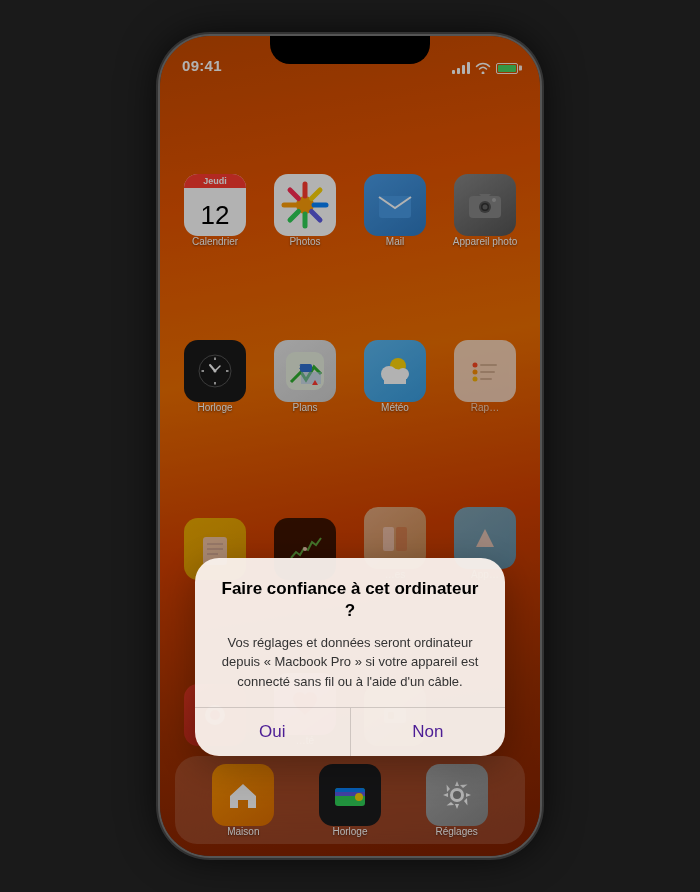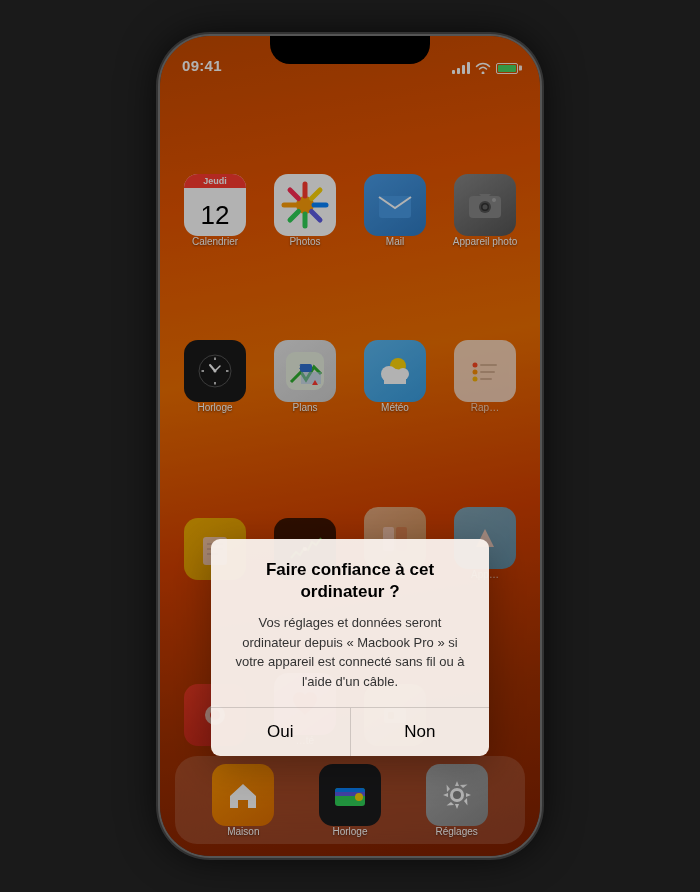--- a/index.html
+++ b/index.html
@@ -225,23 +225,23 @@
       bottom: 0;
       background: rgba(0,0,0,0.3);
       display: flex;
       align-items: flex-end;
       justify-content: center;
       padding-bottom: 100px;
       z-index: 100;
     }
 
     .dialog-box {
-      width: 278px;
+      width: 310px;
       background: rgba(248, 240, 235, 0.96);
-      border-radius: 9px;
+      border-radius: 24px;
       overflow: hidden;
       box-shadow: 0 10px 40px rgba(0,0,0,0.3);
     }
 
     .dialog-content {
       padding: 20px 20px 16px;
       text-align: center;
     }
 
     .dialog-title {
@@ -261,21 +261,21 @@
     .dialog-buttons {
       display: flex;
       border-top: 1px solid rgba(0,0,0,0.15);
     }
 
     .dialog-btn {
       flex: 1;
       padding: 14px 27px;
       text-align: center;
       font-size: 17px;
-      color: #000000;
+      color: #4c1d95;
       font-weight: 400;
       cursor: pointer;
       background: transparent;
       border: none;
       outline: none;
     }
 
     .dialog-btn:first-child {
       border-right: 1px solid rgba(0,0,0,0.15);
     }

